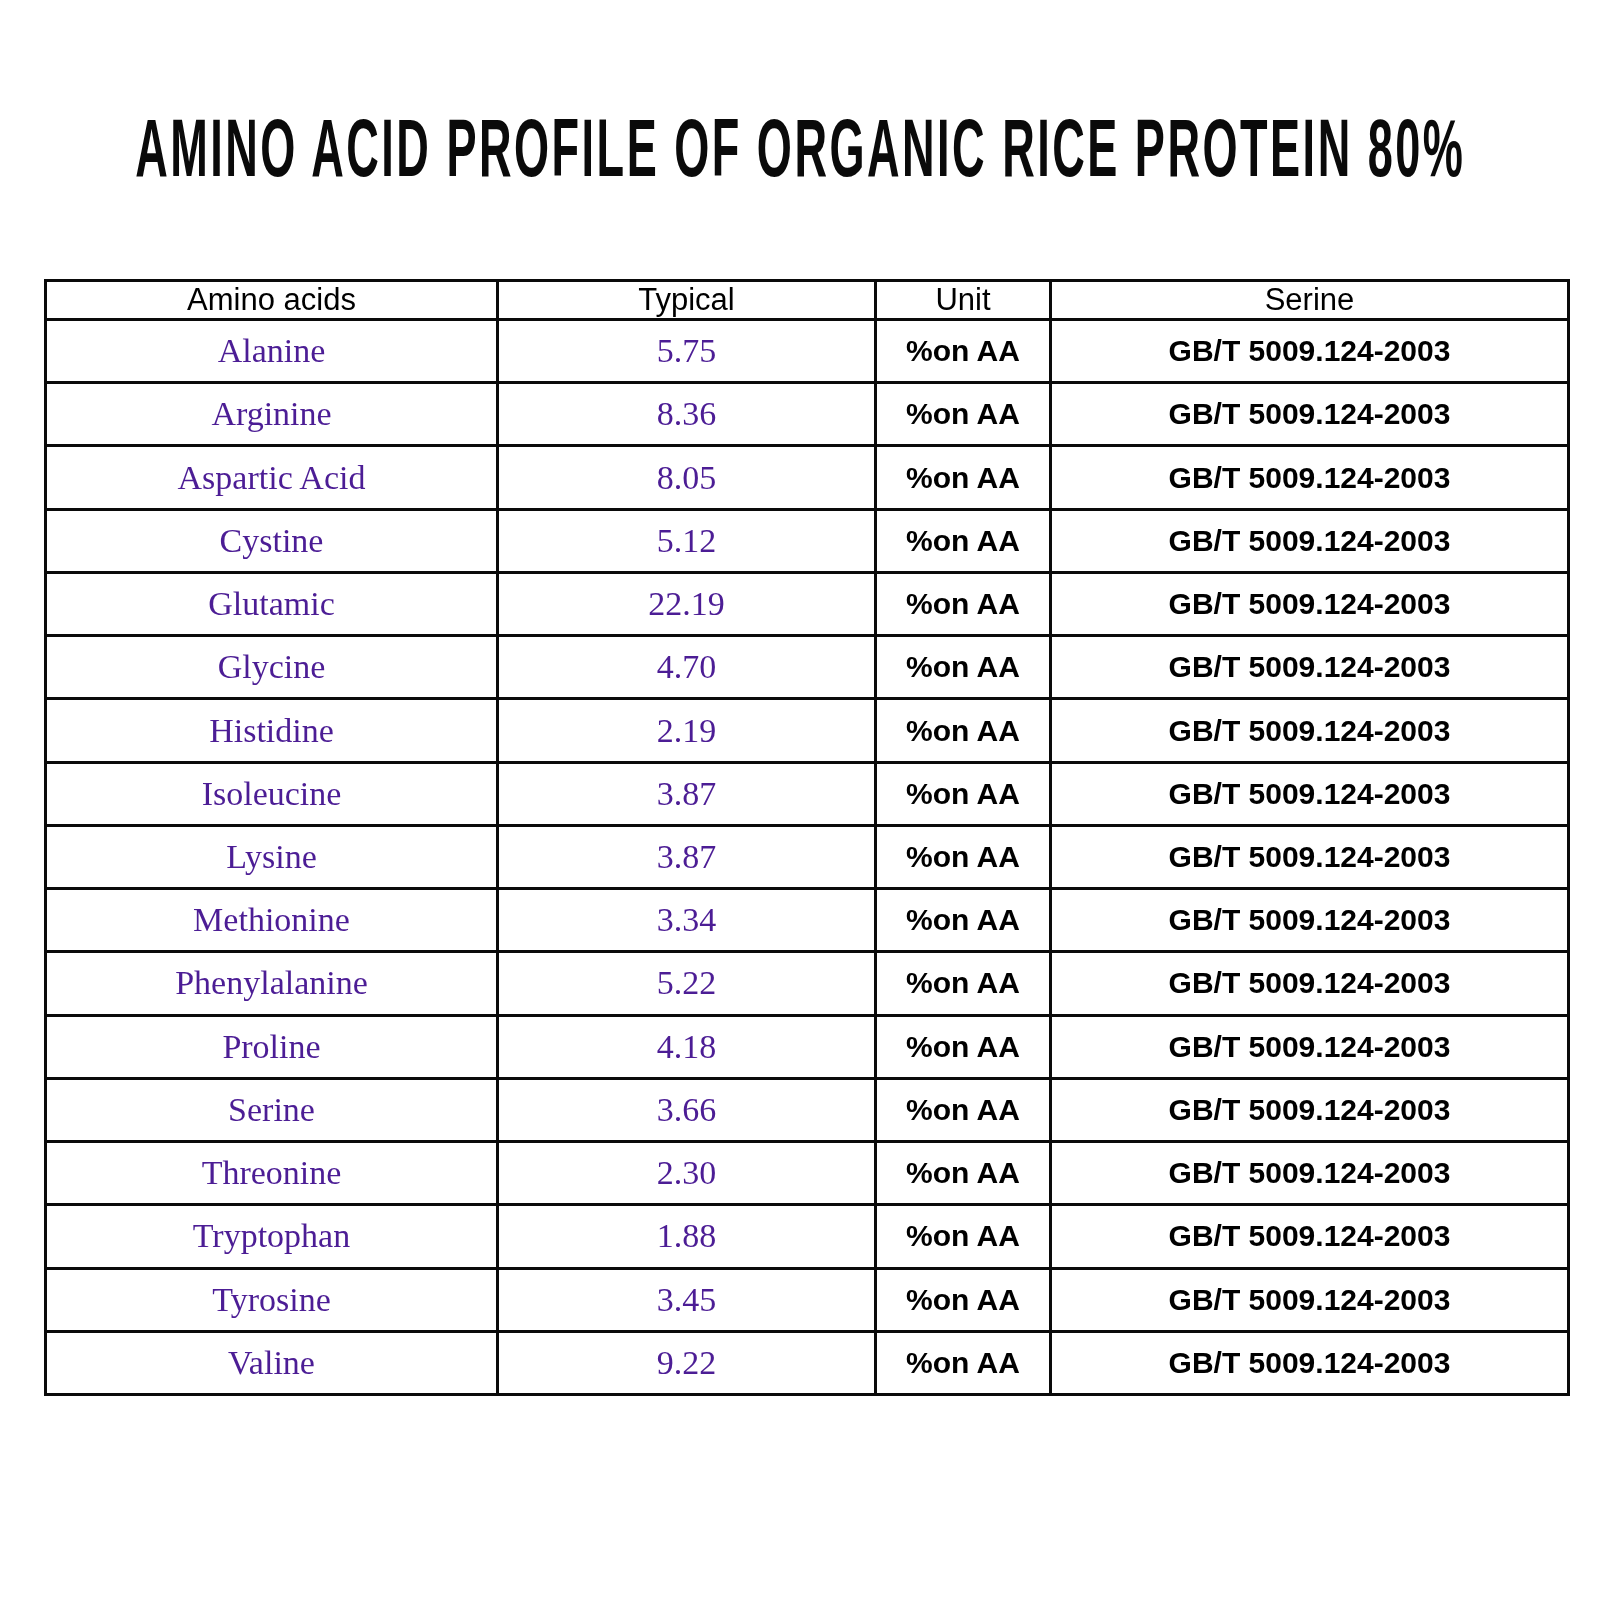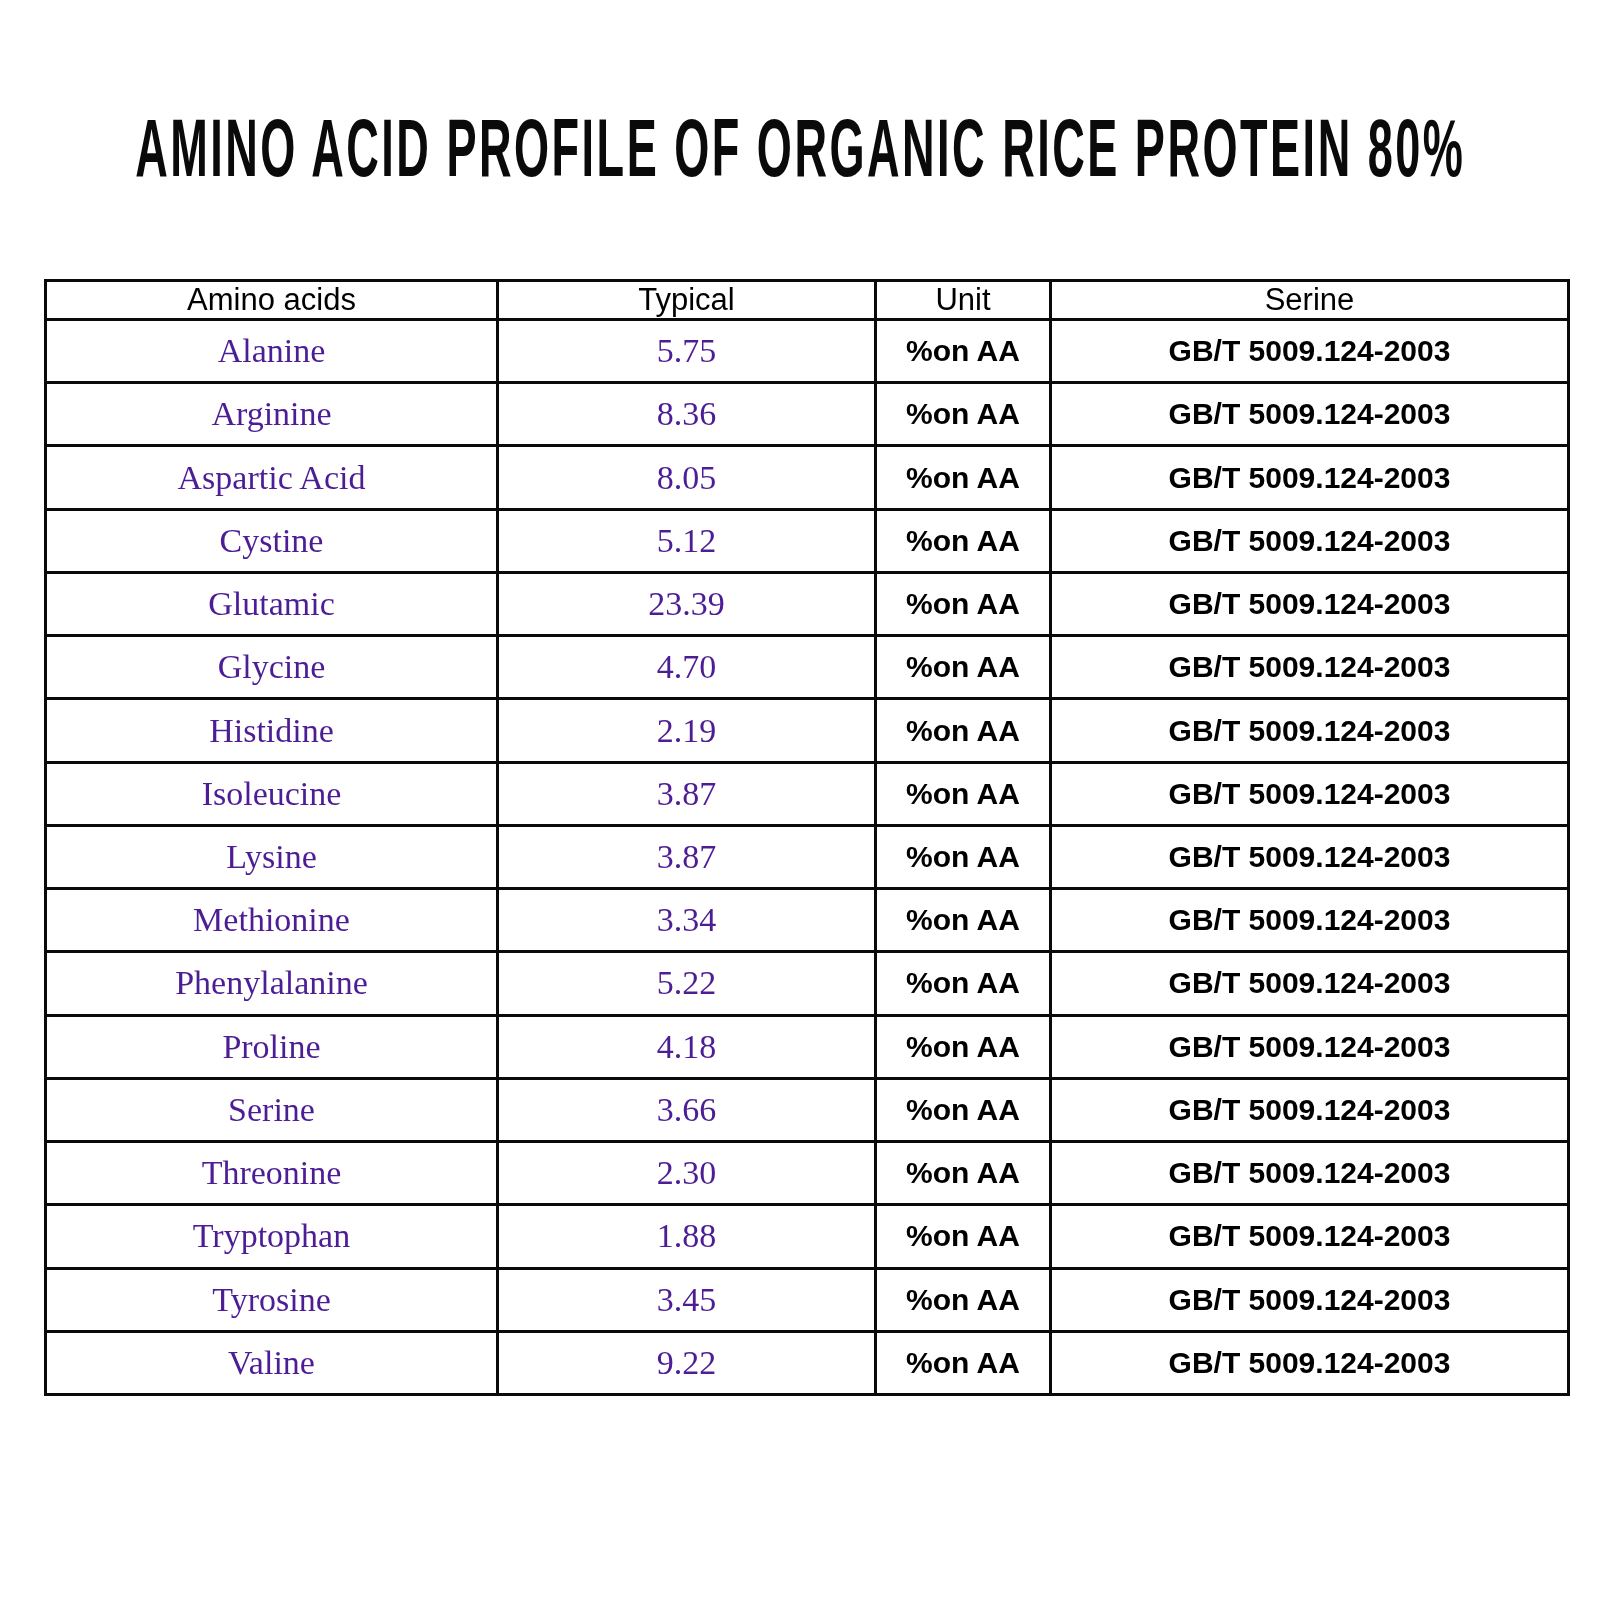--- a/index.html
+++ b/index.html
@@ -124,21 +124,21 @@
     <td class="cell-sans">GB/T 5009.124-2003</td>
   </tr>
       <tr>
     <td class="cell-serif">Cystine</td>
     <td class="cell-serif">5.12</td>
     <td class="cell-sans">%on AA</td>
     <td class="cell-sans">GB/T 5009.124-2003</td>
   </tr>
       <tr>
     <td class="cell-serif">Glutamic</td>
-    <td class="cell-serif">23.39</td>
+    <td class="cell-serif">22.19</td>
     <td class="cell-sans">%on AA</td>
     <td class="cell-sans">GB/T 5009.124-2003</td>
   </tr>
       <tr>
     <td class="cell-serif">Glycine</td>
     <td class="cell-serif">4.70</td>
     <td class="cell-sans">%on AA</td>
     <td class="cell-sans">GB/T 5009.124-2003</td>
   </tr>
       <tr>

